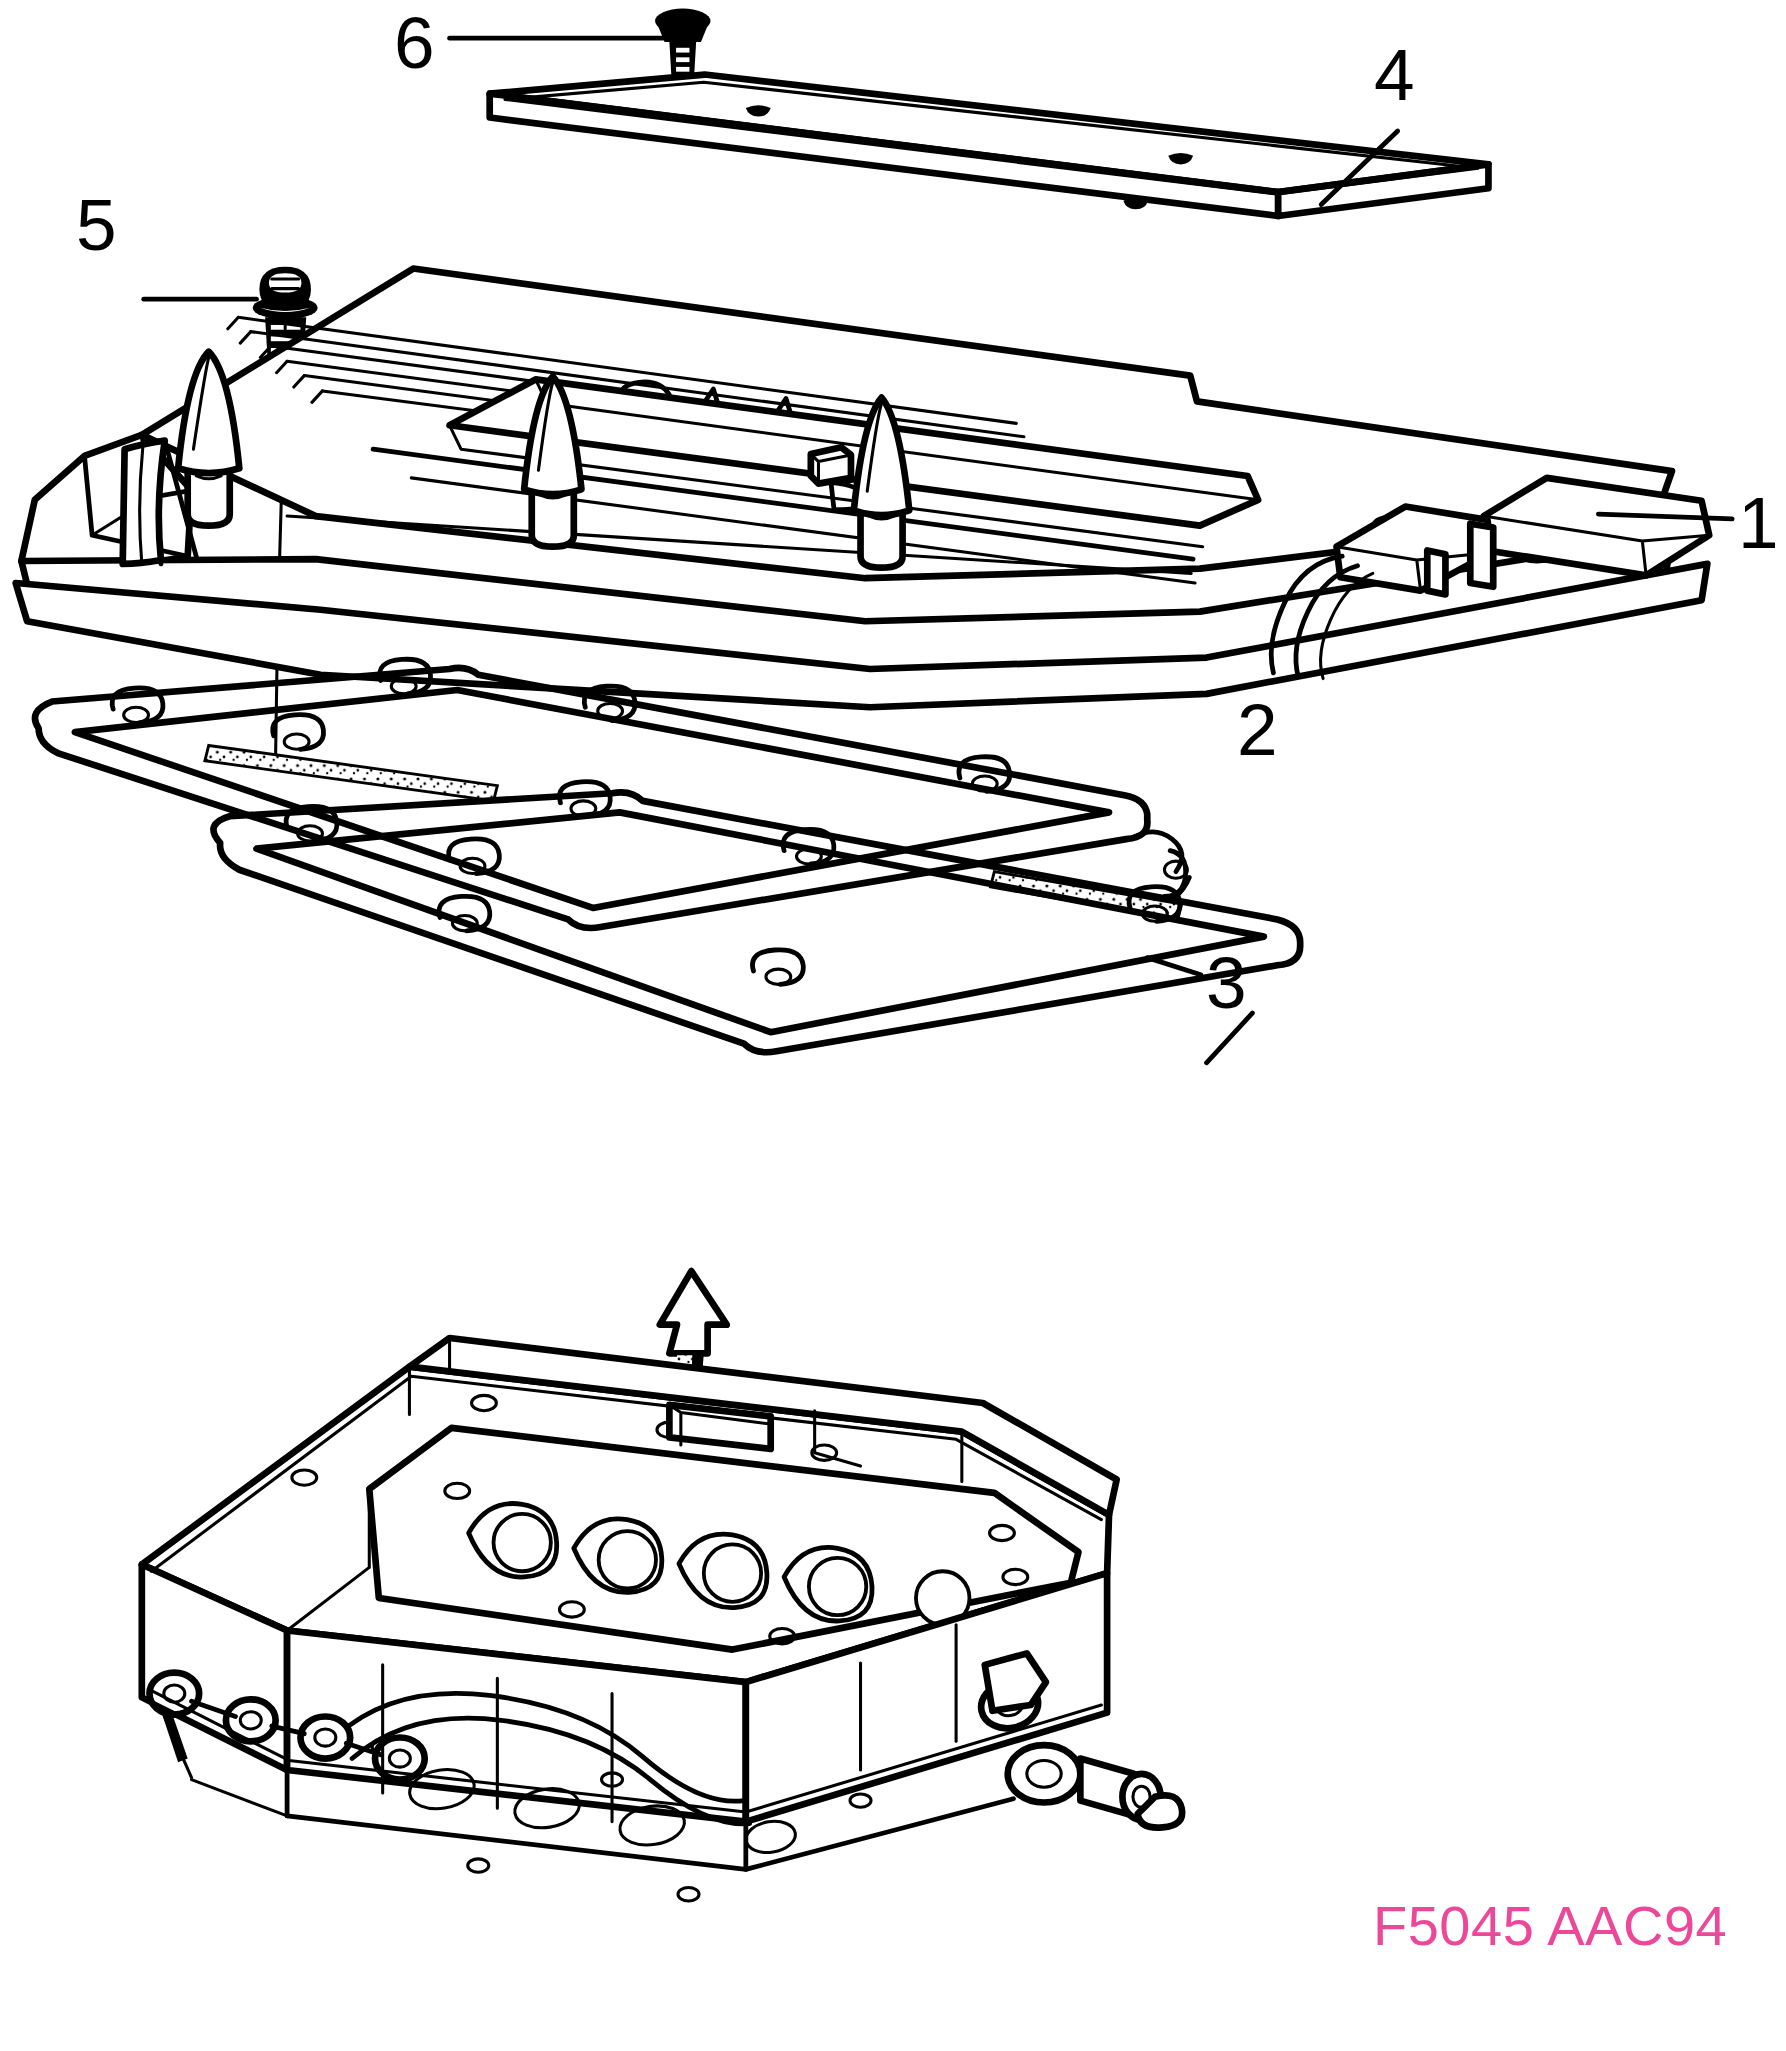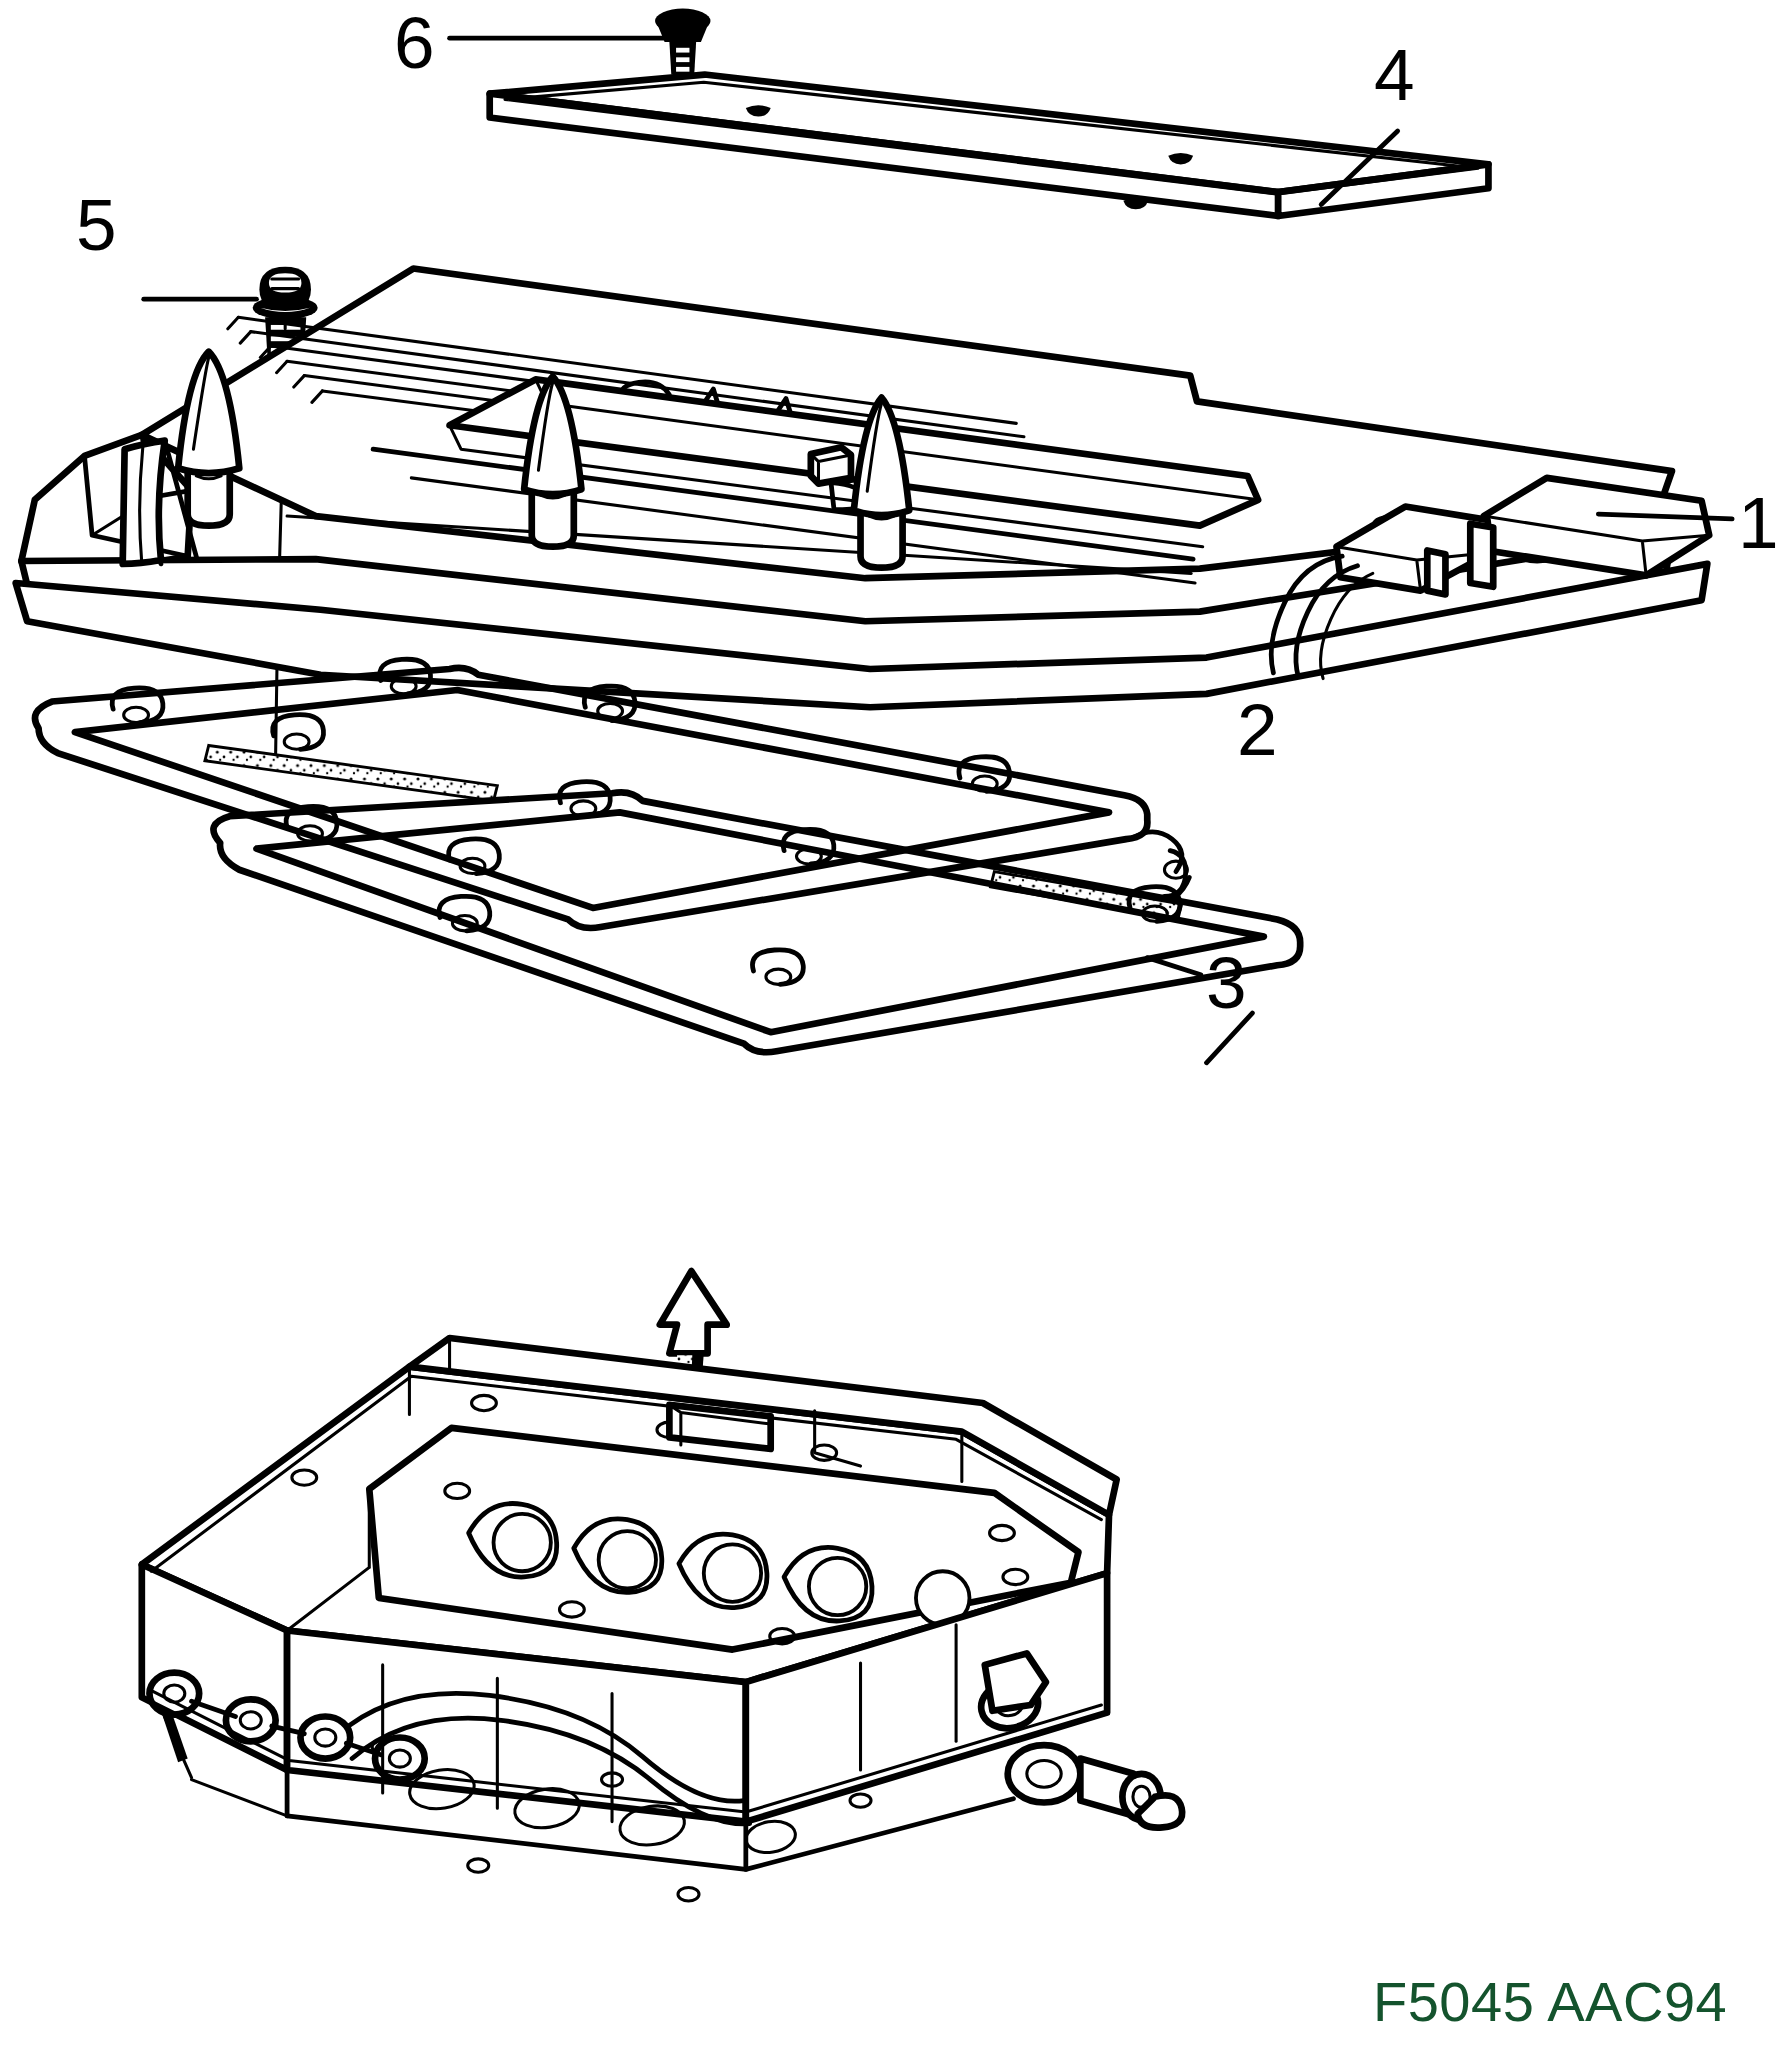--- a/index.html
+++ b/index.html
@@ -31,26 +31,26 @@
     font-size: 73px;
     font-weight: 400;
     color: #000000;
     line-height: 1;
     letter-spacing: 0px;
     user-select: none;
   }
   #figure-code {
     position: absolute;
     left: 1373px;
-    top: 1969px;
+    top: 1893px;
     font-family: "Liberation Sans", sans-serif;
     font-size: 56px;
     font-weight: 400;
     letter-spacing: 0.5px;
-    color: #14532d;
+    color: #ec4899;
     white-space: nowrap;
   }
   
   #callout-6 { left: 394px;  top: 5.7px;   }
   #callout-4 { left: 1374px; top: 38px;  }
   #callout-5 { left: 76px;   top: 188px; }
   #callout-1 { left: 1738px; top: 486px; }
   #callout-2 { left: 1237px; top: 693px; }
   #callout-3 { left: 1206px; top: 946px; }
 </style>

